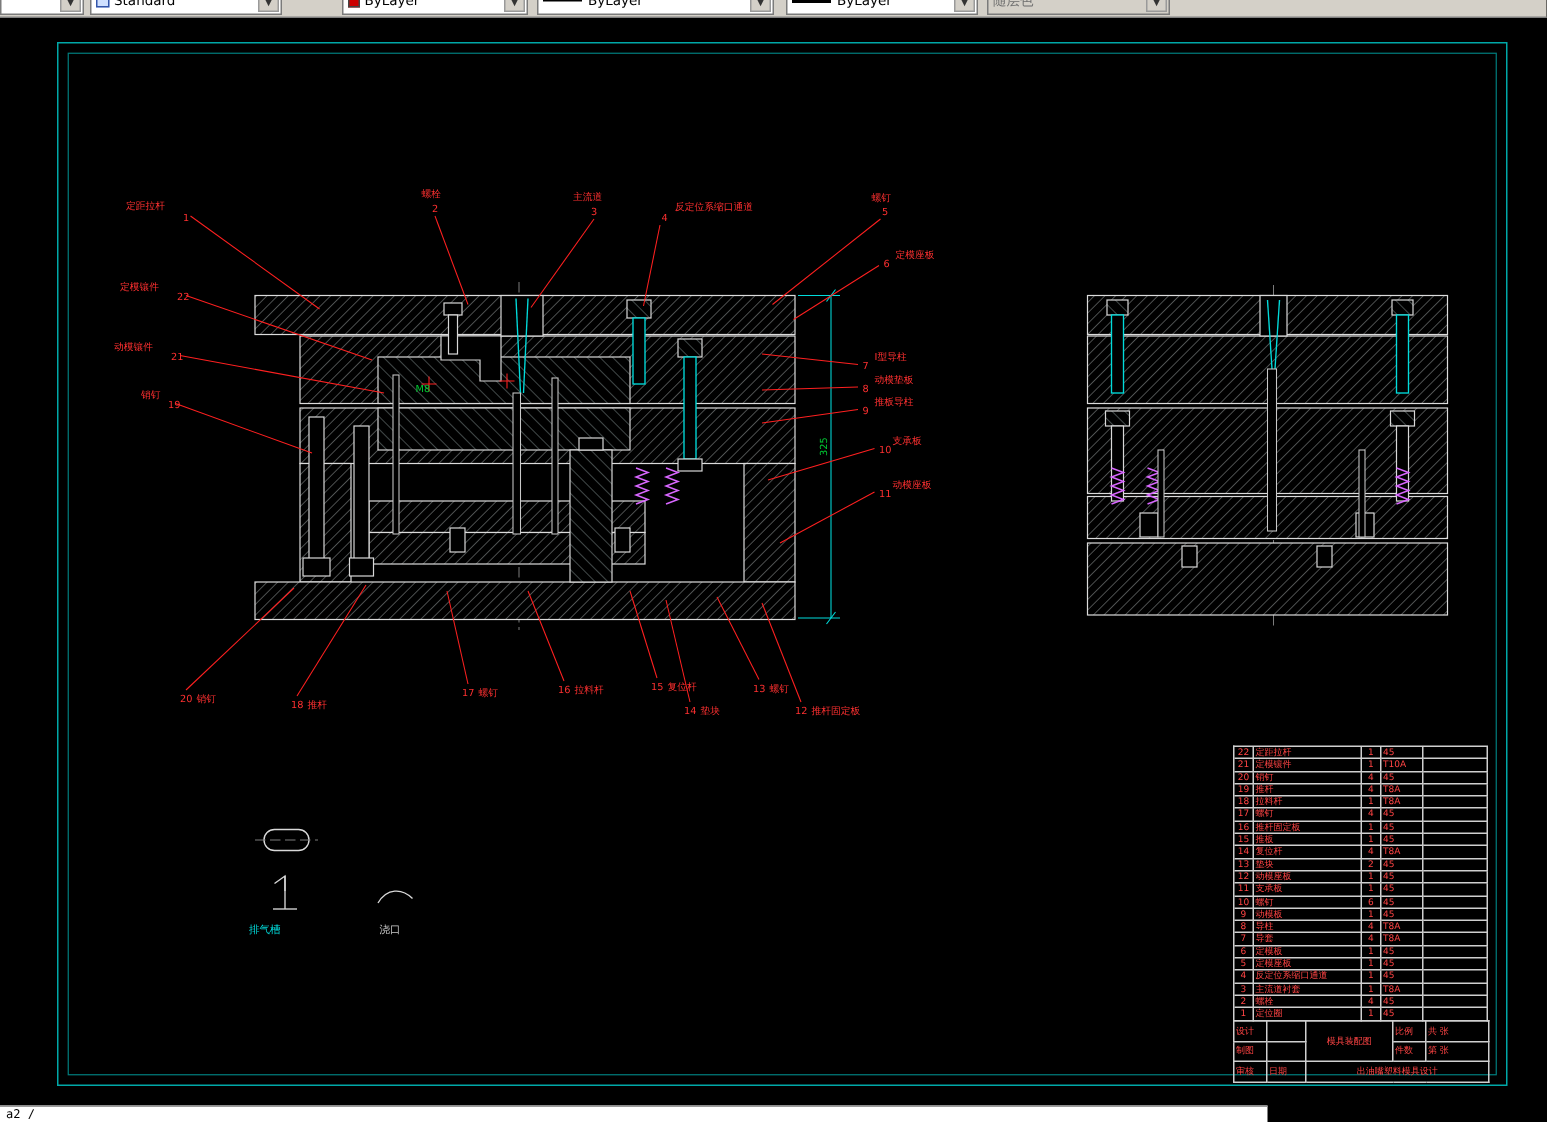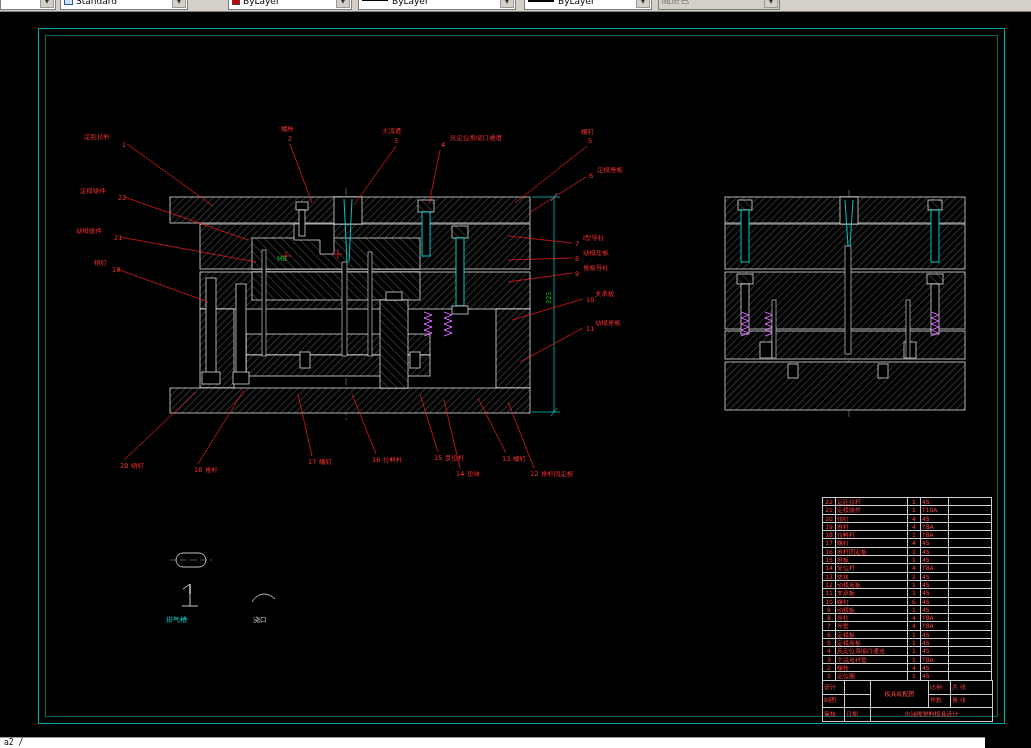--- a/index.html
+++ b/index.html
@@ -23,21 +23,21 @@
     position:absolute; right:1px; top:1px; bottom:1px; width:14px;
     background:#d4d0c8; border:1px solid #9a9a9a; font-size:7px; color:#333;
     display:flex; align-items:center; justify-content:center;
   }
   .style-icon { width:9px; height:9px; border:1px solid #3355aa; background:#cfe0ff; margin-right:3px; flex:none; }
   .swatch { width:8px; height:8px; background:#cc0000; border:1px solid #444; margin-right:3px; flex:none; }
   .linesample { width:26px; height:0; border-top:1.5px solid #000; margin-right:4px; flex:none; }
   .linesample.thick { border-top-width:2.5px; }
   
   .statusbar {
-    position:absolute; left:0; bottom:0; width:985px; height:11px;
+    position:absolute; left:0; bottom:0; width:845px; height:11px;
     background:#fff; border-top:1px solid #9a9a9a; z-index:6;
     font-family:"DejaVu Sans Mono",monospace; font-size:8px; color:#000;
     line-height:10px; padding-left:4px;
   }
   
   svg.canvas { position:absolute; left:0; top:0; z-index:1; }
   svg text { font-family:"DejaVu Sans",sans-serif; }
   .frame  { fill:none; stroke:#00a8a8; stroke-width:1; }
   .frame2 { fill:none; stroke:#007e7e; stroke-width:0.8; }
   .plate  { fill:url(#h1); stroke:#dcdcdc; stroke-width:0.8; }

